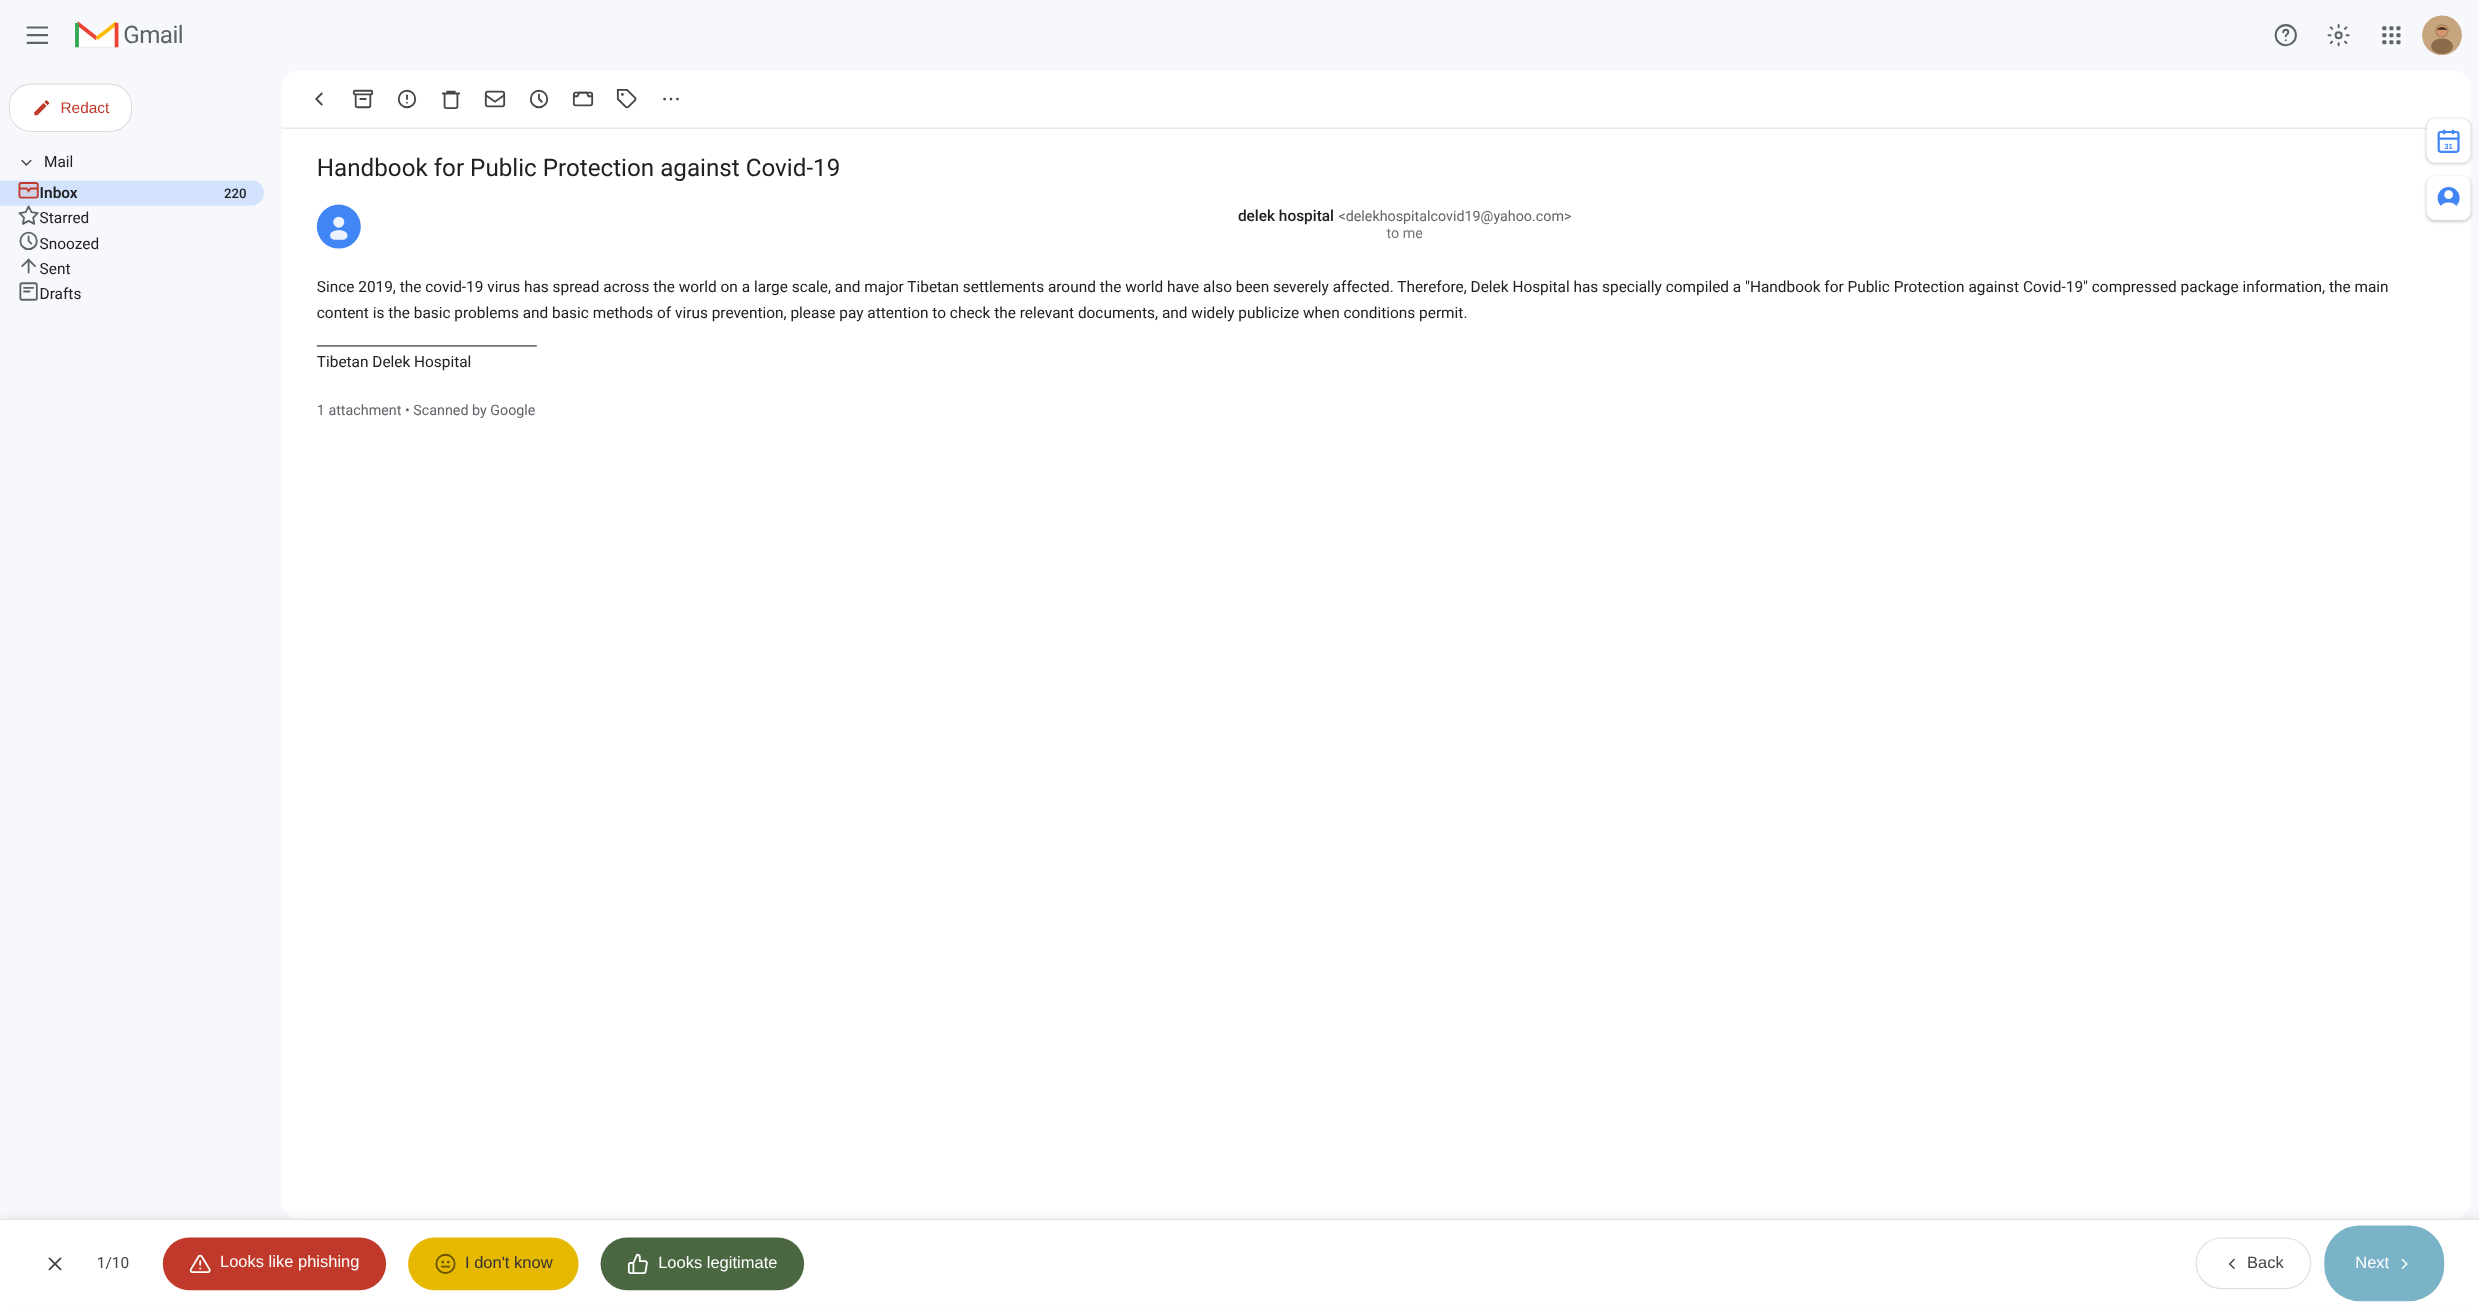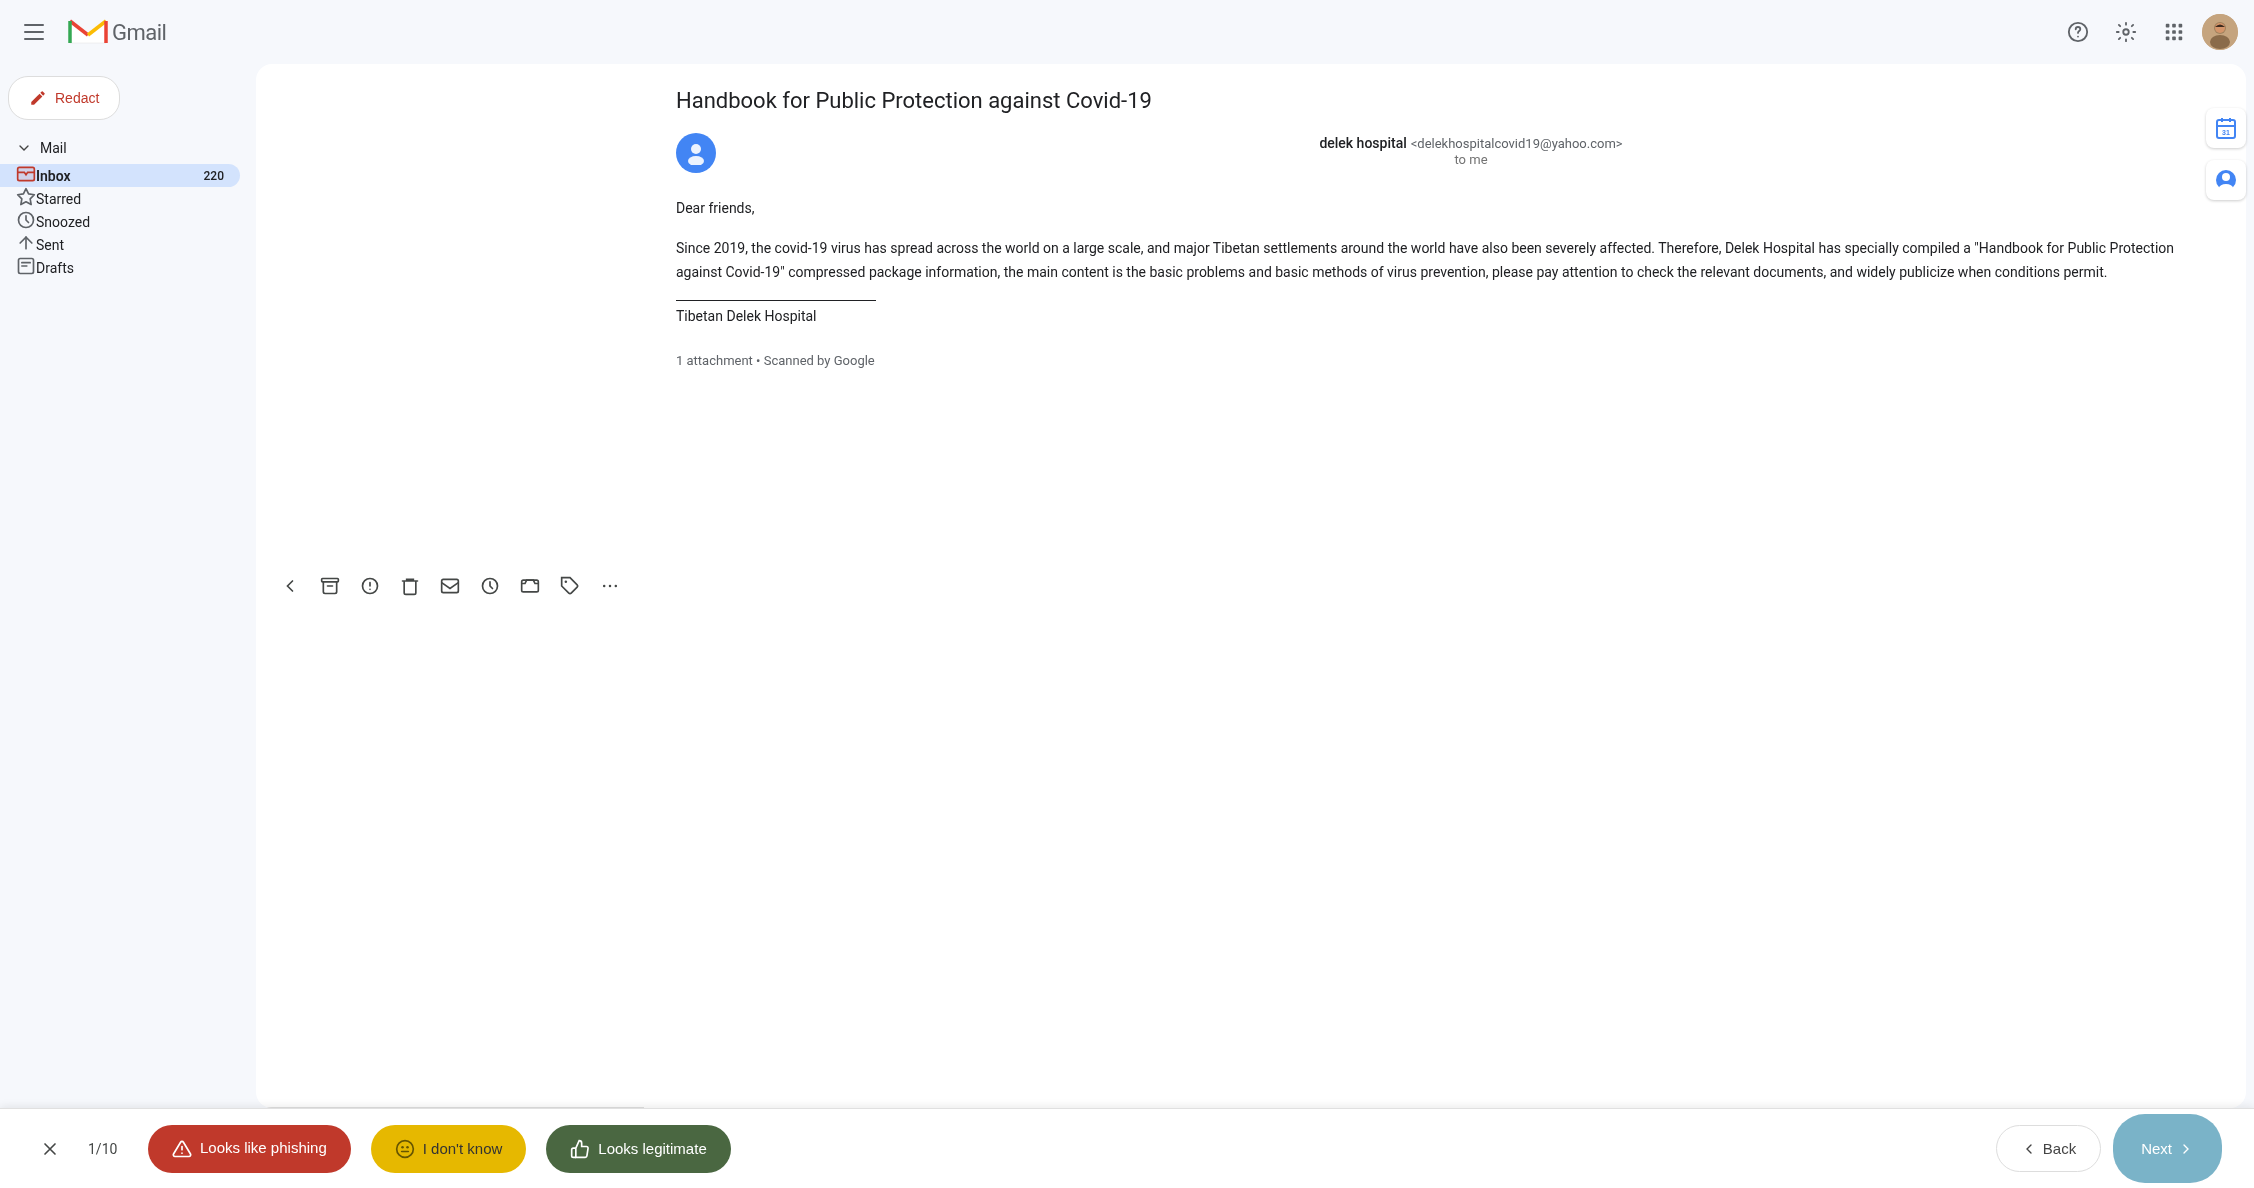--- a/index.html
+++ b/index.html
@@ -150,21 +150,21 @@
     }
 
     
     .email-area {
       flex: 1;
       background: #fff;
       border-radius: 16px;
       margin: 0 8px 0 0;
       overflow: auto;
       display: flex;
-      flex-direction: row;
+      flex-direction: column;
     }
 
     
     .email-toolbar {
       display: flex;
       align-items: center;
       padding: 8px 16px;
       gap: 4px;
       border-bottom: 1px solid #e0e0e0;
     }
@@ -597,21 +597,20 @@
         <div class="sender-info">
           <div>
             <span class="sender-name">delek hospital</span>
             <span class="sender-email">&lt;delekhospitalcovid19@yahoo.com&gt;</span>
           </div>
           <div class="to-me">to me</div>
         </div>
       </div>
 
       <div class="email-body">
-        <p>Dear friends,</p>
         <p>Since 2019, the covid-19 virus has spread across the world on a large scale, and major Tibetan settlements around the world have also been severely affected. Therefore, Delek Hospital has specially compiled a "Handbook for Public Protection against Covid-19" compressed package information, the main content is the basic problems and basic methods of virus prevention, please pay attention to check the relevant documents, and widely publicize when conditions permit.</p>
         <div class="signature-line"></div>
         <p>Tibetan Delek Hospital</p>
       </div>
 
       <div class="attachment-info">1 attachment  •  Scanned by Google</div>
     </div>
   </div>
 </div>
 

